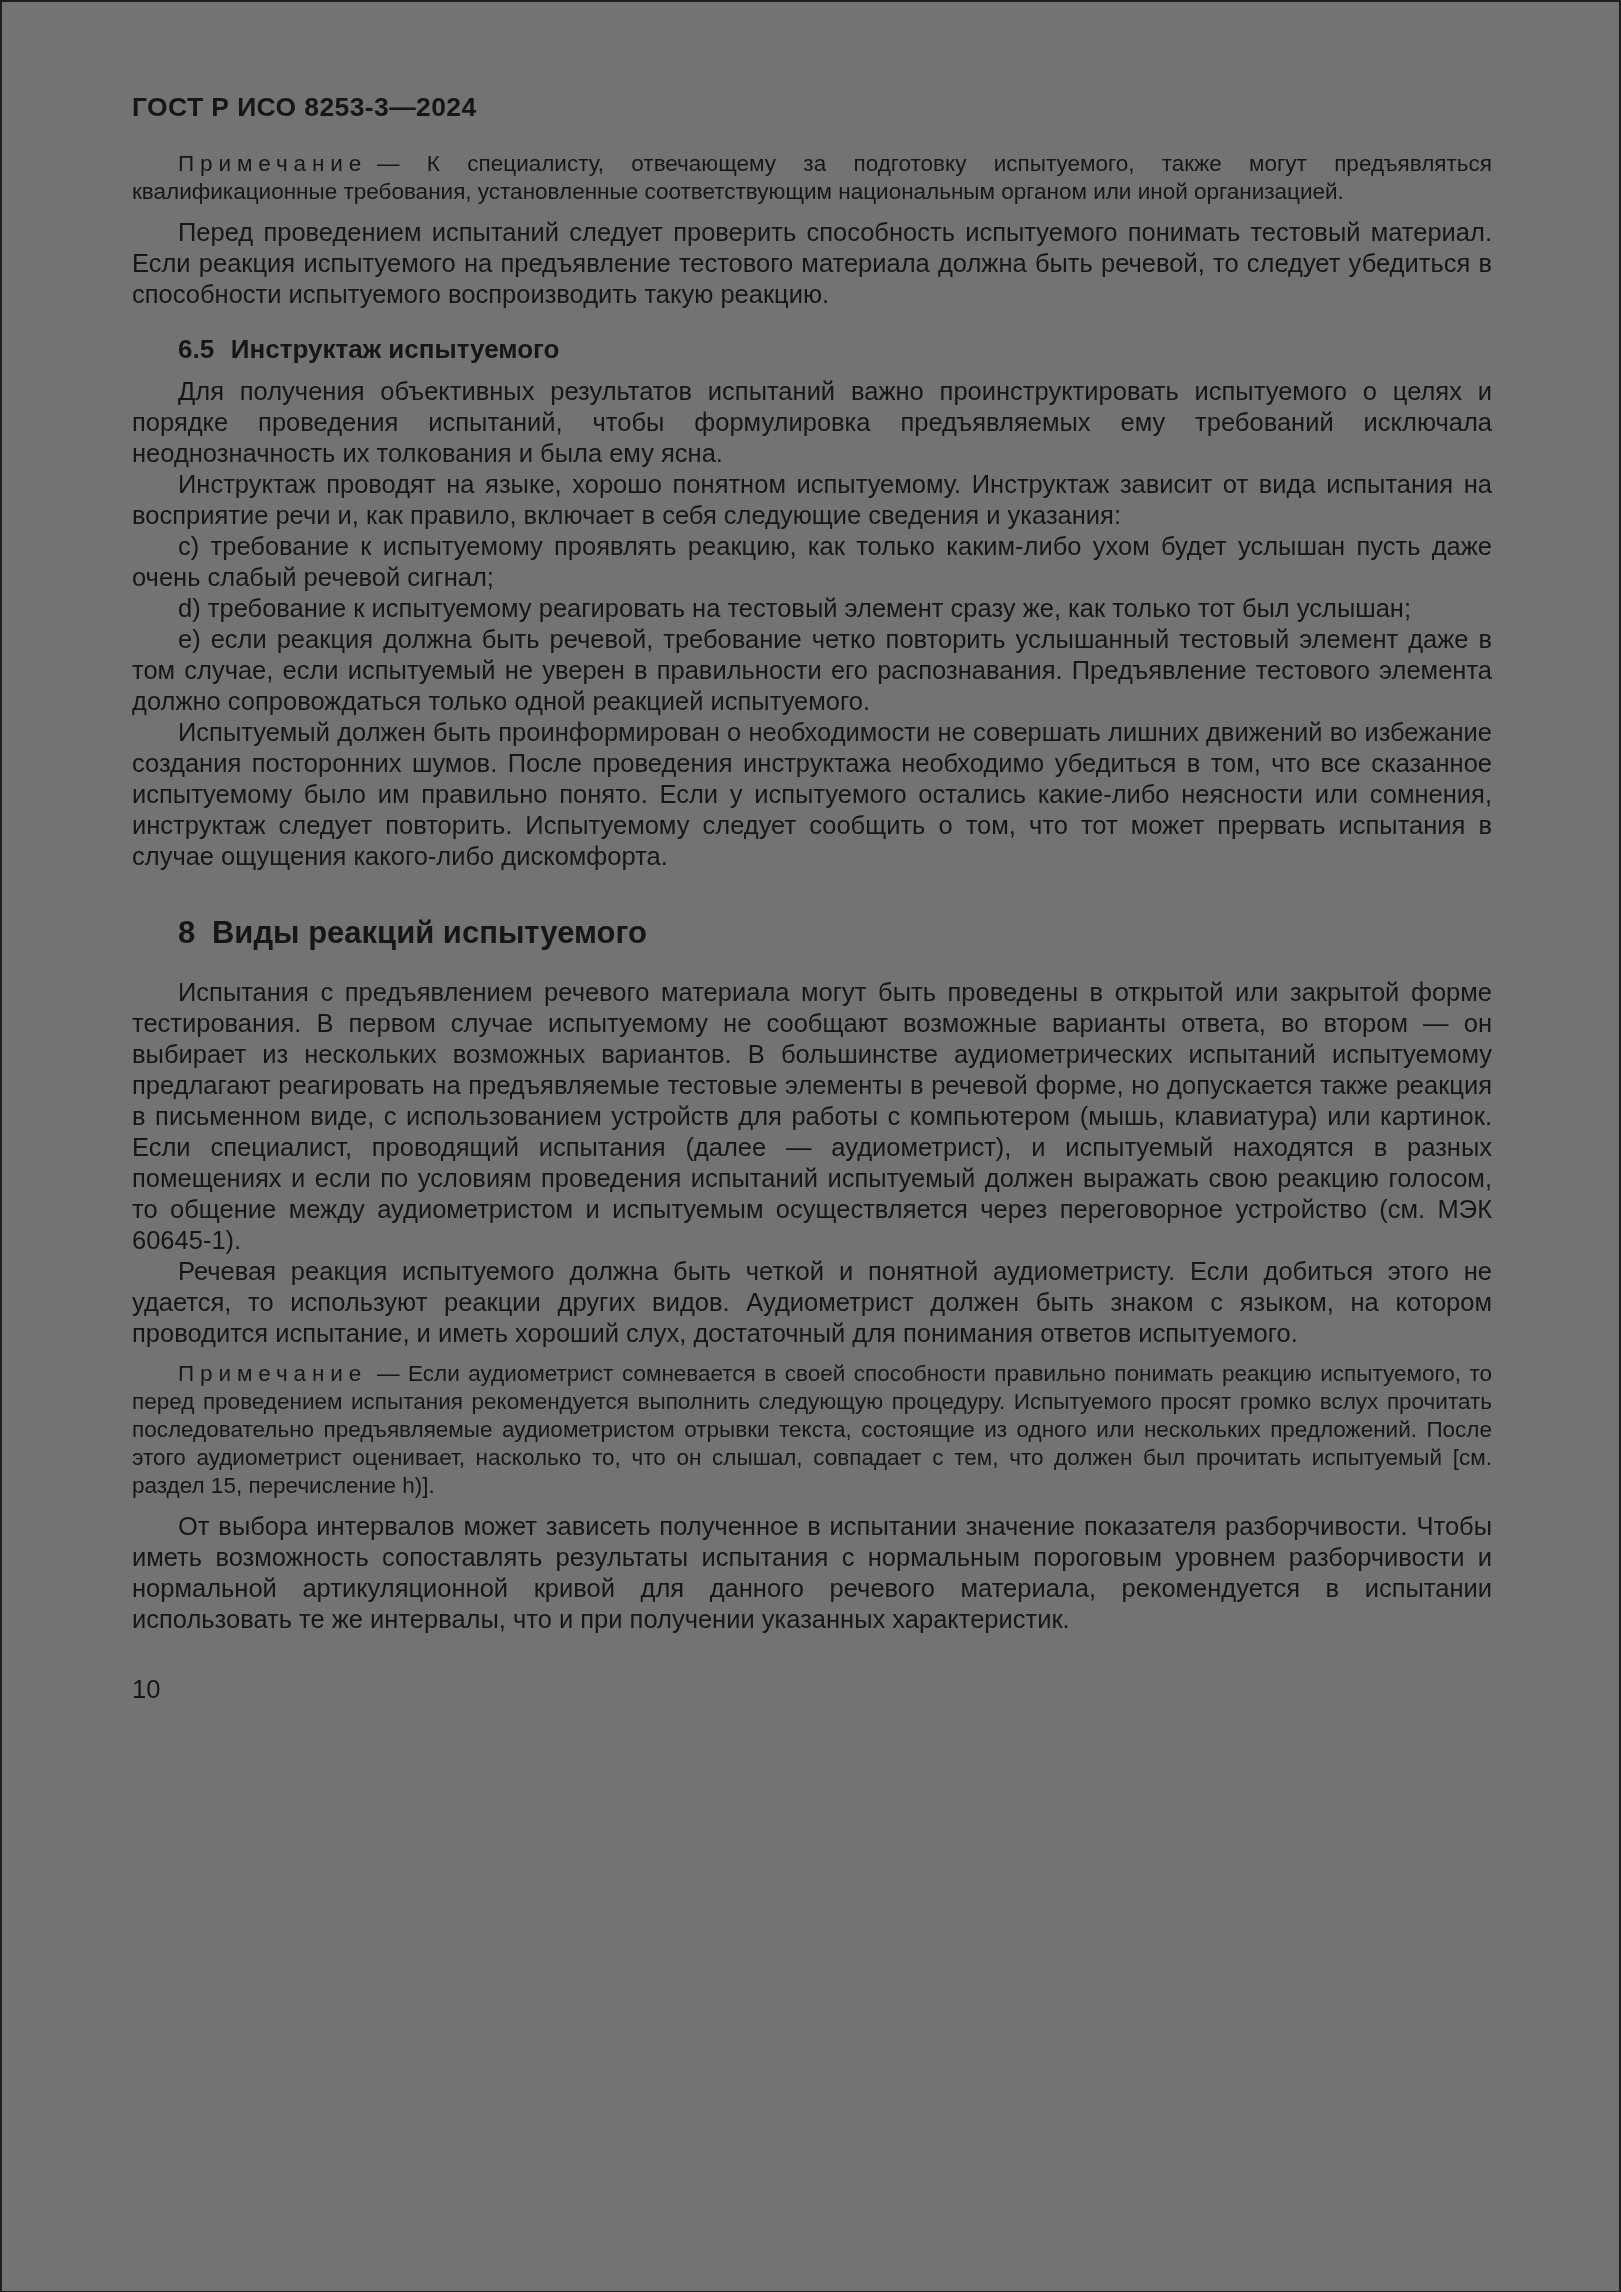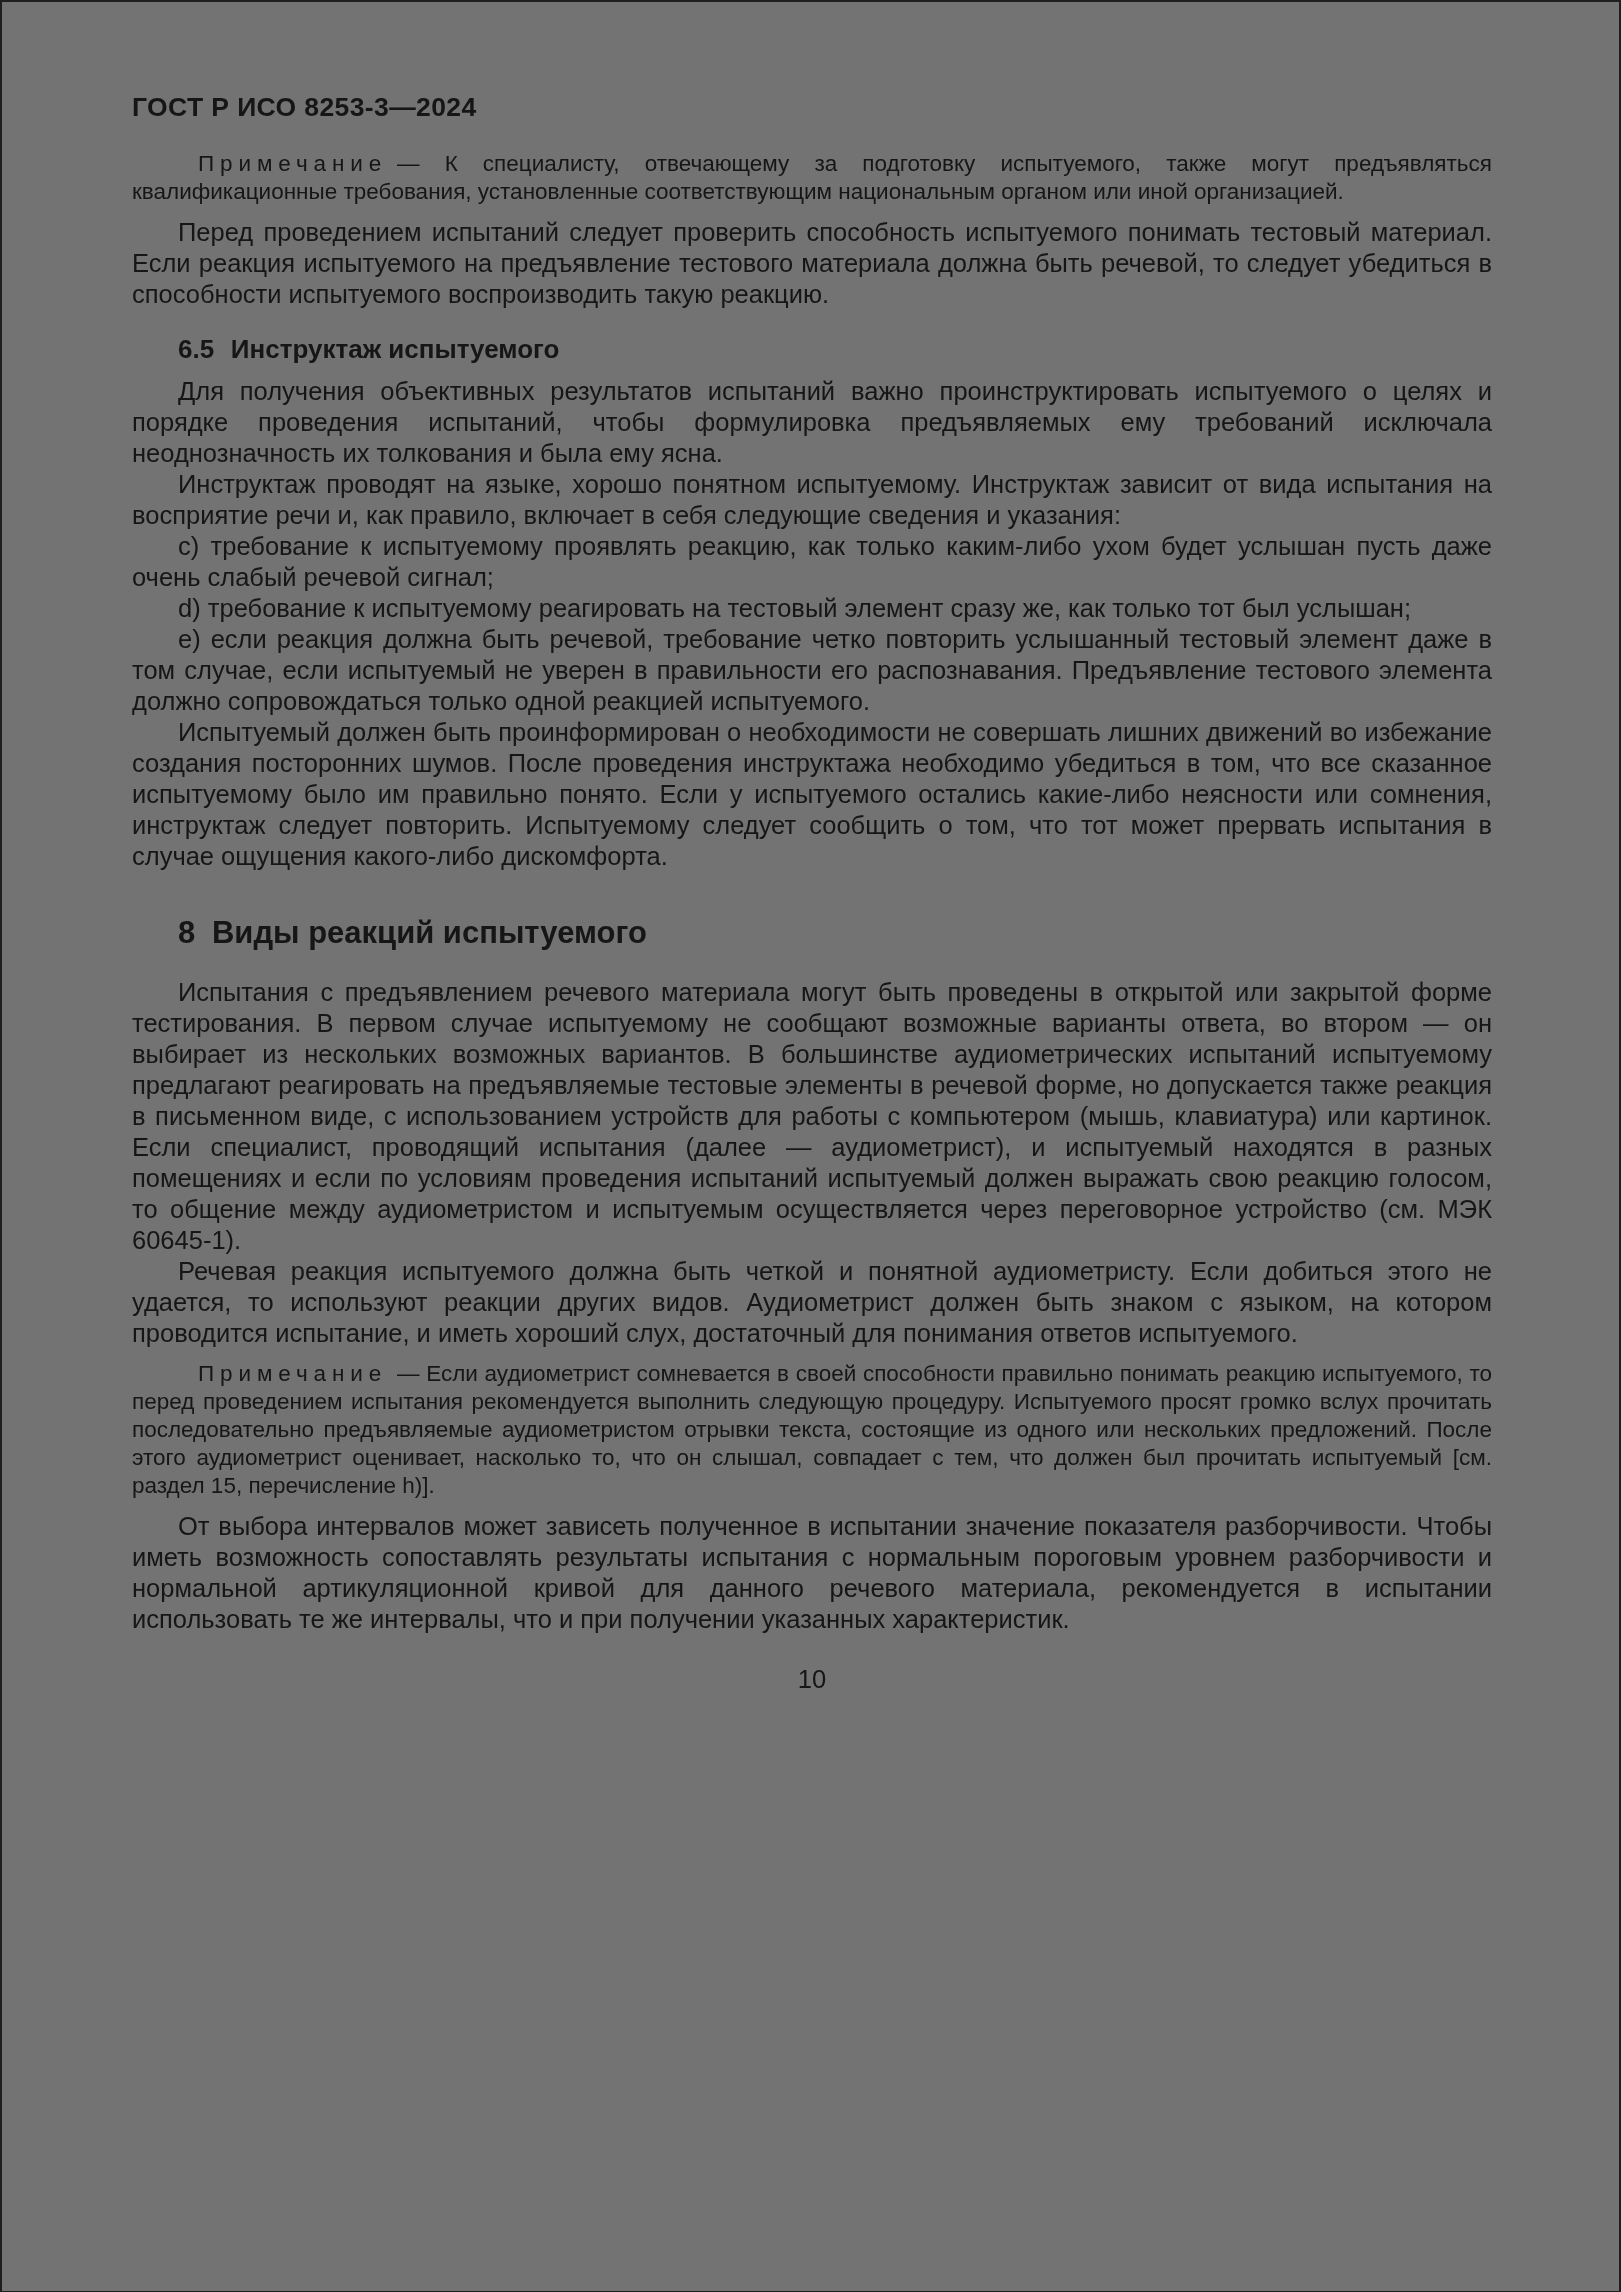--- a/index.html
+++ b/index.html
@@ -37,42 +37,41 @@
   }
   .para.continued { text-indent: 0; }
 
   .note {
     font-size: 22.5px;
     line-height: 28px;
     text-align: justify;
     text-indent: 46px;
     margin: 10.8px 0;
   }
-  .note-label { letter-spacing: 5.9px; margin-right: 9.8px; margin-left: 20px; }
+  .note-label { letter-spacing: 5.9px; margin-right: 9.8px; }
 
   .heading3 {
     font-size: 26px;
     font-weight: 700;
     margin: 23.5px 0 11.8px;
     padding-left: 46px;
   }
 
   .heading2 {
     font-size: 31px;
     font-weight: 700;
     margin: 43px 0 25.5px;
     padding-left: 46px;
   }
 
   .h-num { margin-right: 16.7px; }
 
   .footer {
-    margin-top: 30px;
+    margin-top: 40px;
     font-size: 25.5px;
-    text-align: center;
   }
 </style>
 </head>
 <body>
 
 <div class="page">
   <div class="content">
 
     <div class="doc-header">
       <span>ГОСТ Р ИСО 8253-3—2024</span>

